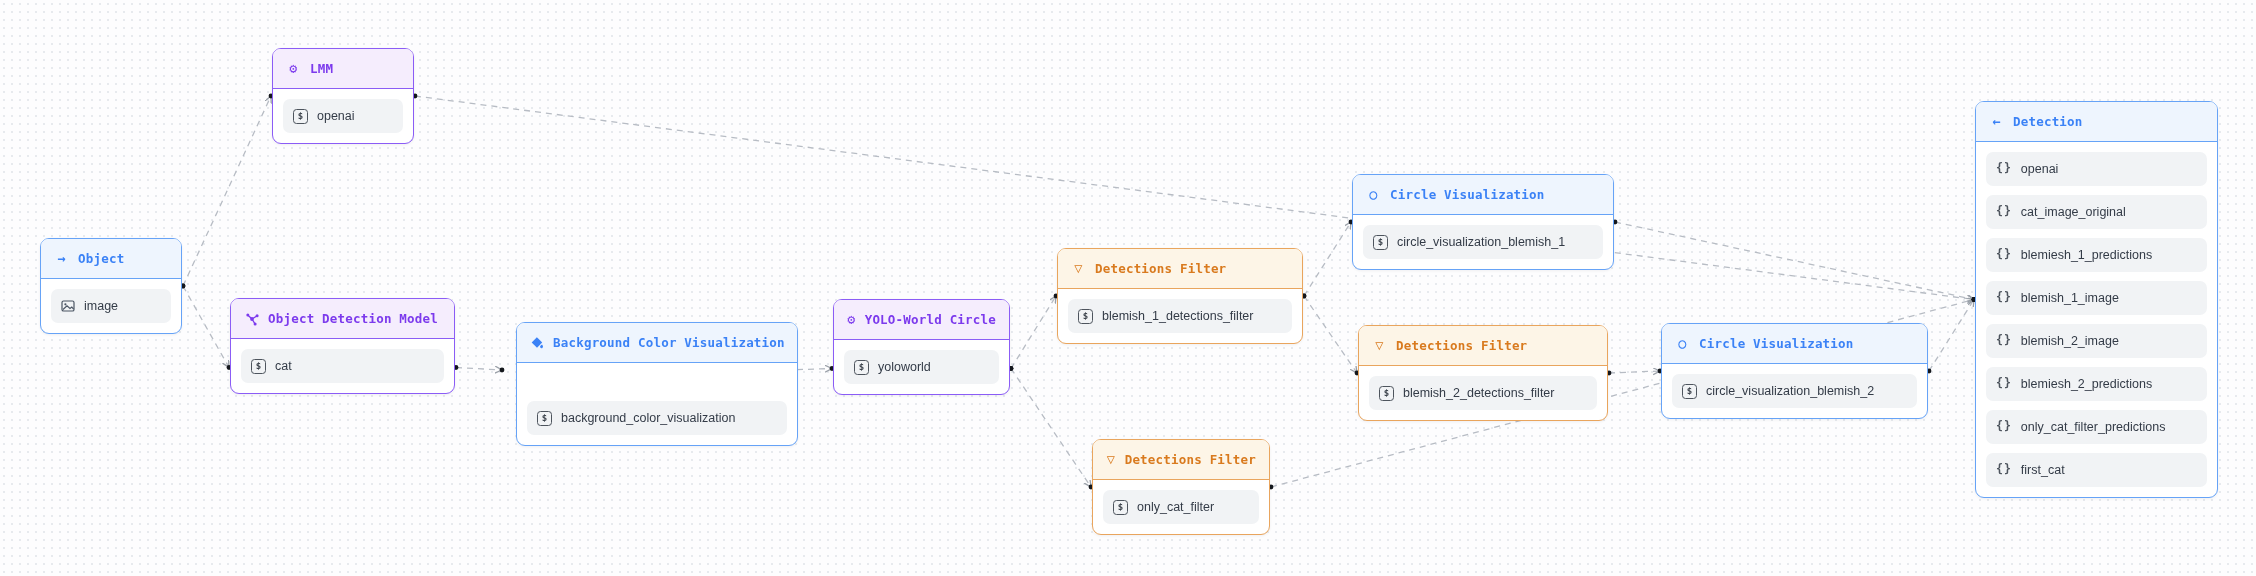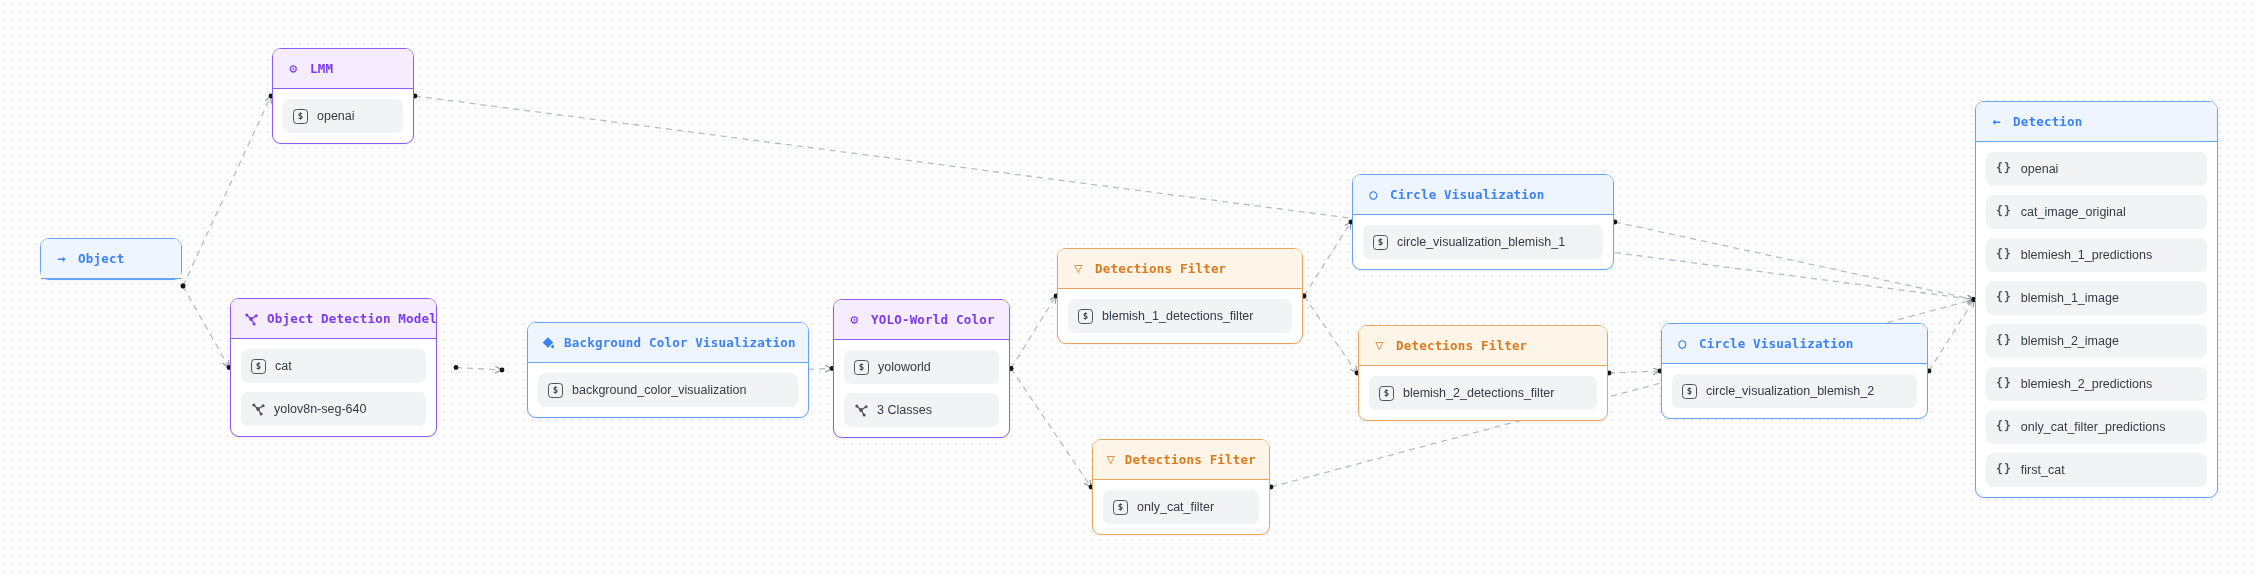--- a/index.html
+++ b/index.html
@@ -102,103 +102,91 @@
         <circle cx="1271" cy="487" r="2.4" fill="#15181d"></circle>
         <circle cx="1974" cy="299.5" r="2.4" fill="#15181d"></circle>
       </g>
   </svg>
   <div id="nodes">
       <div class="node blue" style="left: 40px; top: 238px; width: 142px;">
         <div class="node-header">
           <span class="hdr-ic">→</span>
           <span>Object</span>
         </div>
+        <div class="node-body">
+          <div class="item">
+            <span class="ic-svg">
+              <svg width="14" height="14" viewBox="0 0 14 13">
+                <rect x="1" y="1.5" width="12" height="10" rx="1.6" fill="none" stroke="currentColor" stroke-width="1.2"></rect>
+                <circle cx="4.4" cy="4.8" r="1.1" fill="currentColor"></circle>
+                <path d="M2 10 L6 6.4 L9 9 L10.8 7.6 L12.6 9.6" fill="none" stroke="currentColor" stroke-width="1.2"></path>
+              </svg>
+            </span>
+            <span>image</span>
+          </div>
+        </div>
       </div>
       <div class="node purple" style="left: 272px; top: 48px; width: 142px;">
         <div class="node-header">
           <span class="hdr-ic">⚙</span>
           <span>LMM</span>
         </div>
         <div class="node-body">
           <div class="item">
             <span class="ic-str">$</span>
             <span>openai</span>
           </div>
         </div>
       </div>
-      <div class="node purple" style="left: 230px; top: 298px; width: 207px;">
+      <div class="node purple" style="left: 230px; top: 298px; width: 225px;">
         <div class="node-header">
           <span class="hdr-ic">
             <svg width="14" height="14" viewBox="0 0 14 14">
               <path d="M7 7 L3 3.2 M7 7 L11.8 4 M7 7 L9.8 11.6" stroke="currentColor" stroke-width="1.3" fill="none"></path>
               <circle cx="7" cy="7" r="1.9" fill="currentColor"></circle>
               <circle cx="2.8" cy="3" r="1.5" fill="currentColor"></circle>
               <circle cx="12.1" cy="3.8" r="1.5" fill="currentColor"></circle>
               <circle cx="10.1" cy="11.9" r="1.5" fill="currentColor"></circle>
             </svg>
           </span>
           <span>Object Detection Model</span>
         </div>
         <div class="node-body">
           <div class="item">
             <span class="ic-str">$</span>
             <span>cat</span>
           </div>
-          <div class="item">
-            <span class="ic-svg">
-              <svg width="14" height="14" viewBox="0 0 14 14">
-                <path d="M7 7 L3 3.2 M7 7 L11.8 4 M7 7 L9.8 11.6" stroke="currentColor" stroke-width="1.3" fill="none"></path>
-                <circle cx="7" cy="7" r="1.9" fill="currentColor"></circle>
-                <circle cx="2.8" cy="3" r="1.5" fill="currentColor"></circle>
-                <circle cx="12.1" cy="3.8" r="1.5" fill="currentColor"></circle>
-                <circle cx="10.1" cy="11.9" r="1.5" fill="currentColor"></circle>
-              </svg>
-            </span>
-            <span>yolov8n-seg-640</span>
-          </div>
-        </div>
-      </div>
-      <div class="node blue" style="left: 527px; top: 322px; width: 282px;">
+        </div>
+      </div>
+      <div class="node blue" style="left: 516px; top: 322px; width: 282px; gap: 28px;">
         <div class="node-header">
           <span class="hdr-ic">
             <svg width="14" height="14" viewBox="0 0 14 14">
               <path d="M6.9 1.3 L12.2 6.6 L7 11.8 L1.7 6.5 Z" fill="currentColor"></path>
               <path d="M12.1 8.6 q1.6 2 .5 3.1 q-1.1 1.1-2.3-.1 q-1-1.2 1.8-3 Z" fill="currentColor"></path>
             </svg>
           </span>
           <span>Background Color Visualization</span>
         </div>
         <div class="node-body">
           <div class="item">
             <span class="ic-str">$</span>
             <span>background_color_visualization</span>
           </div>
         </div>
       </div>
       <div class="node purple" style="left: 833px; top: 299px; width: 177px;">
         <div class="node-header">
           <span class="hdr-ic">⚙</span>
-          <span>YOLO-World Color</span>
+          <span>YOLO-World Circle</span>
         </div>
         <div class="node-body">
           <div class="item">
             <span class="ic-str">$</span>
             <span>yoloworld</span>
-          </div>
-          <div class="item">
-            <span class="ic-svg">
-              <svg width="14" height="14" viewBox="0 0 14 14">
-                <path d="M7 7 L3 3.2 M7 7 L11.8 4 M7 7 L9.8 11.6" stroke="currentColor" stroke-width="1.3" fill="none"></path>
-                <circle cx="7" cy="7" r="1.9" fill="currentColor"></circle>
-                <circle cx="2.8" cy="3" r="1.5" fill="currentColor"></circle>
-                <circle cx="12.1" cy="3.8" r="1.5" fill="currentColor"></circle>
-                <circle cx="10.1" cy="11.9" r="1.5" fill="currentColor"></circle>
-              </svg>
-            </span>
-            <span>3 Classes</span>
           </div>
         </div>
       </div>
       <div class="node orange" style="left: 1057px; top: 248px; width: 246px;">
         <div class="node-header">
           <span class="hdr-ic">▽</span>
           <span>Detections Filter</span>
         </div>
         <div class="node-body">
           <div class="item">

